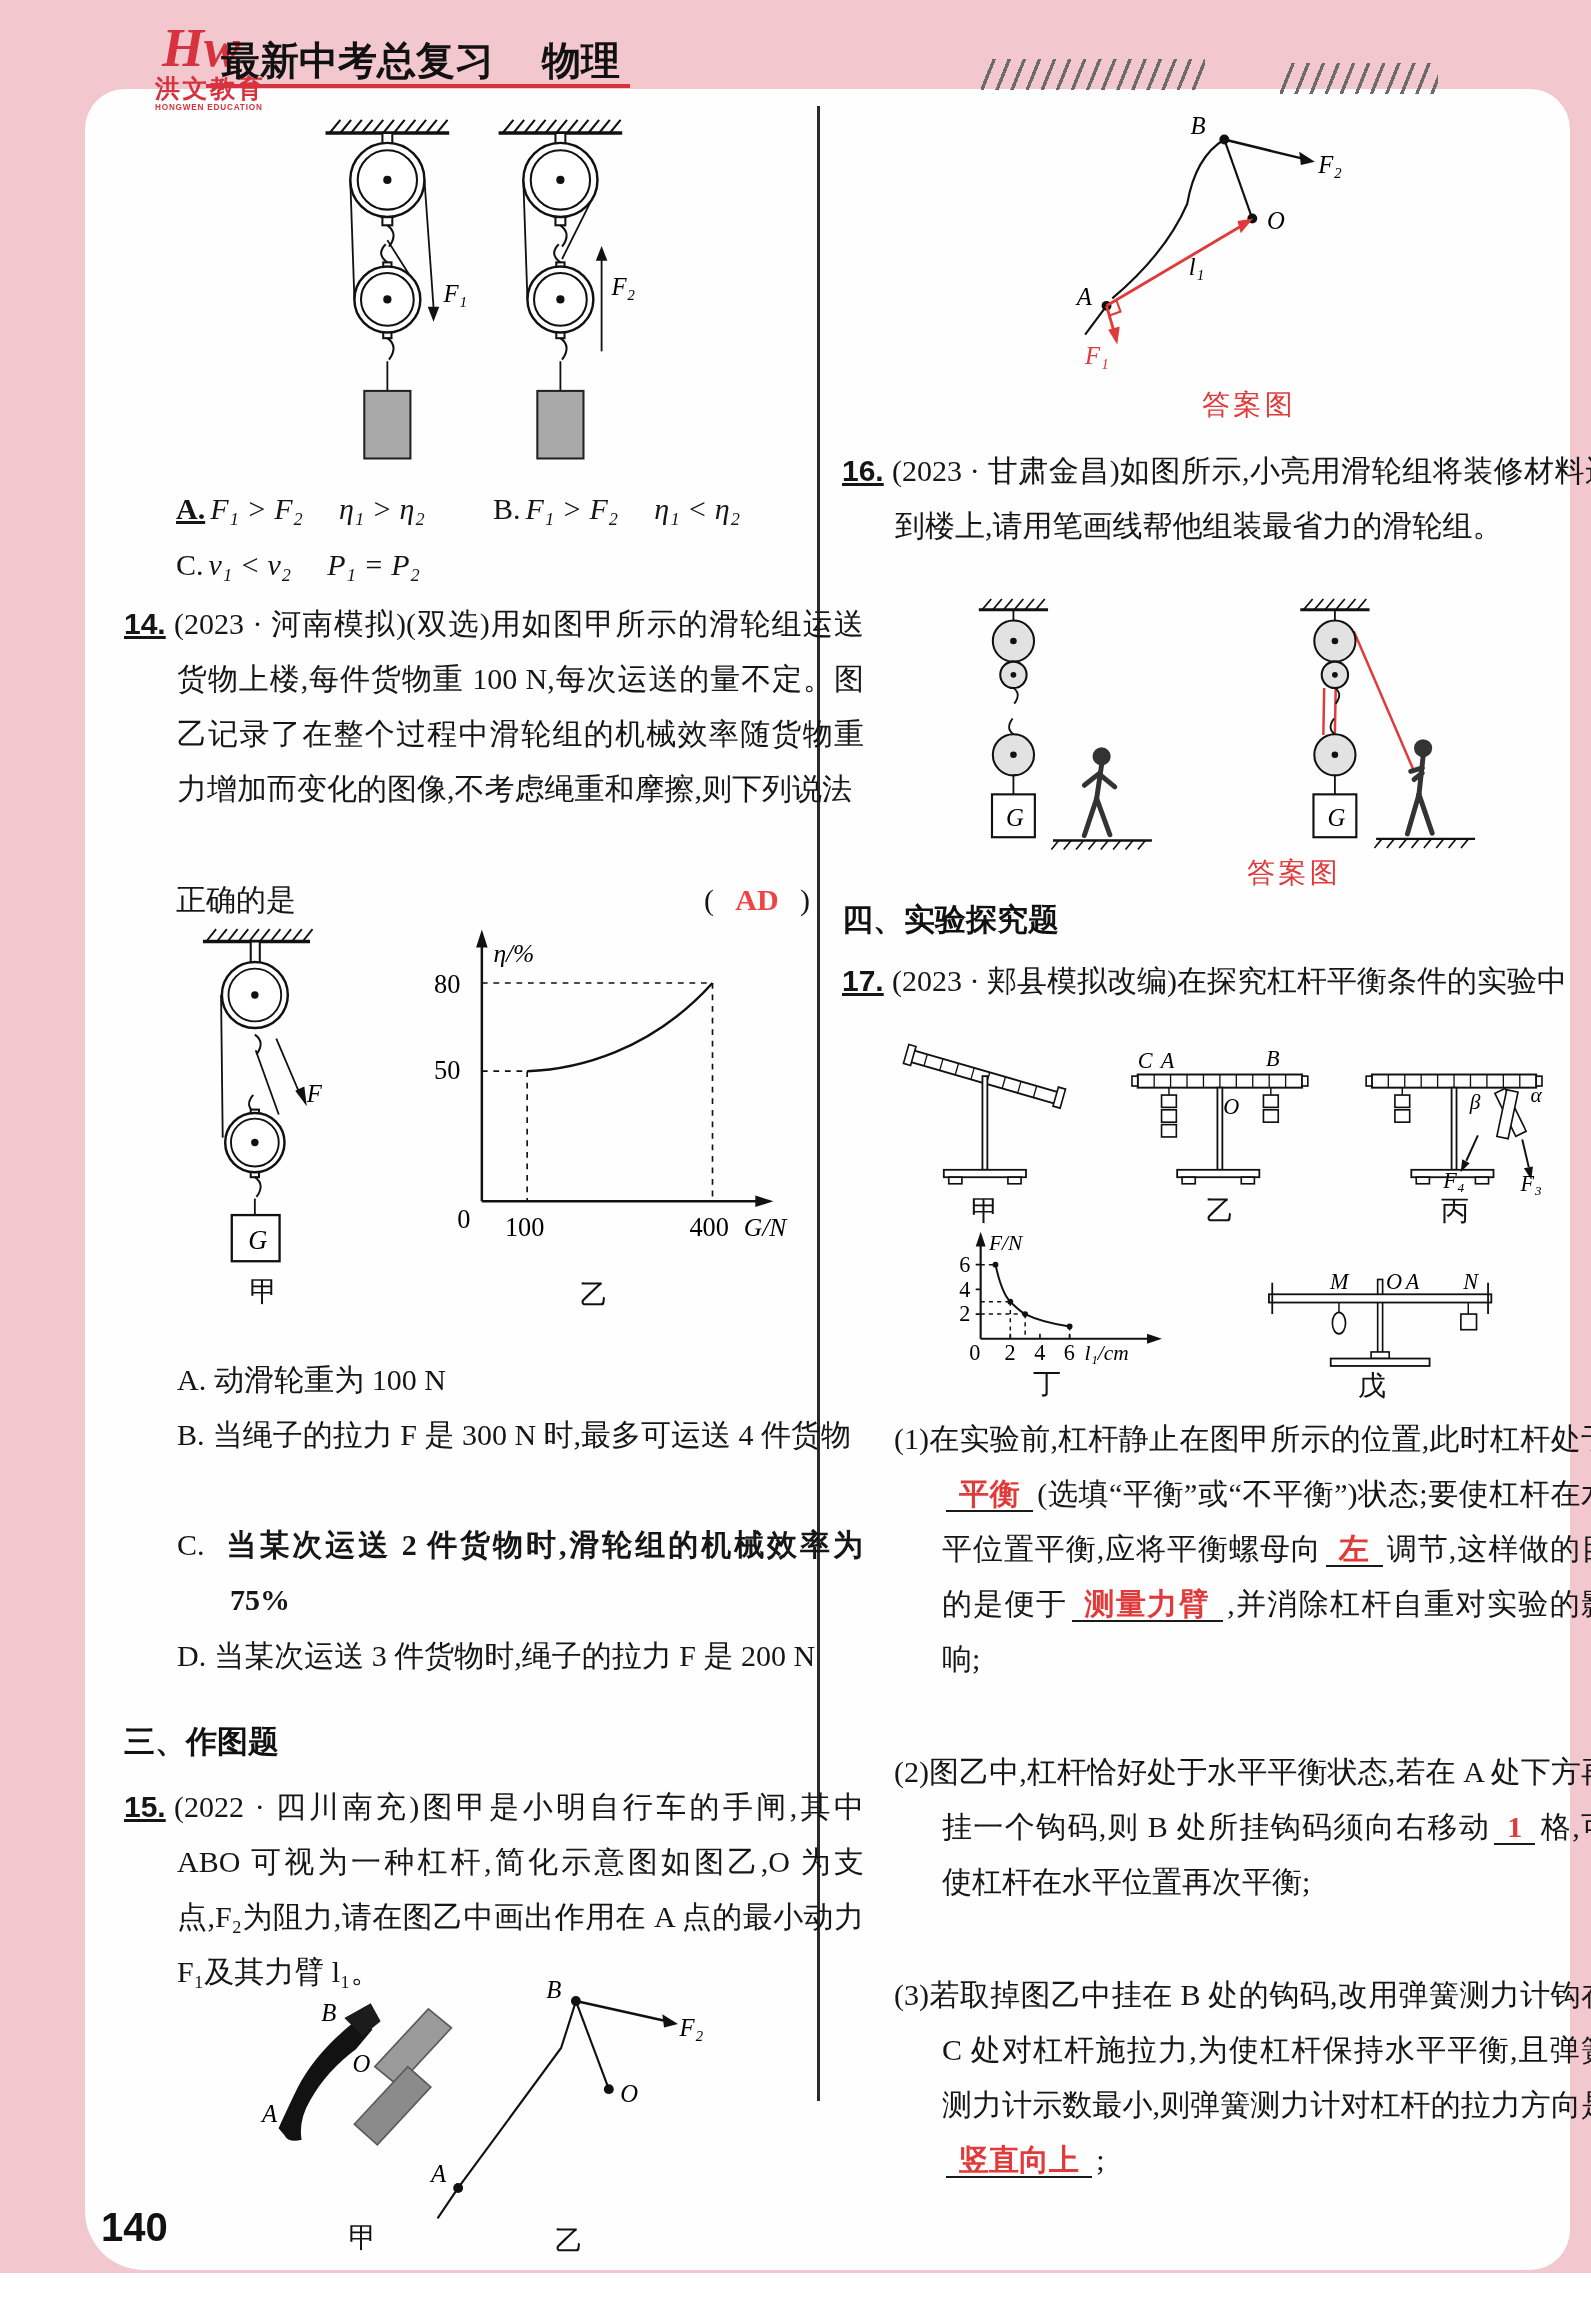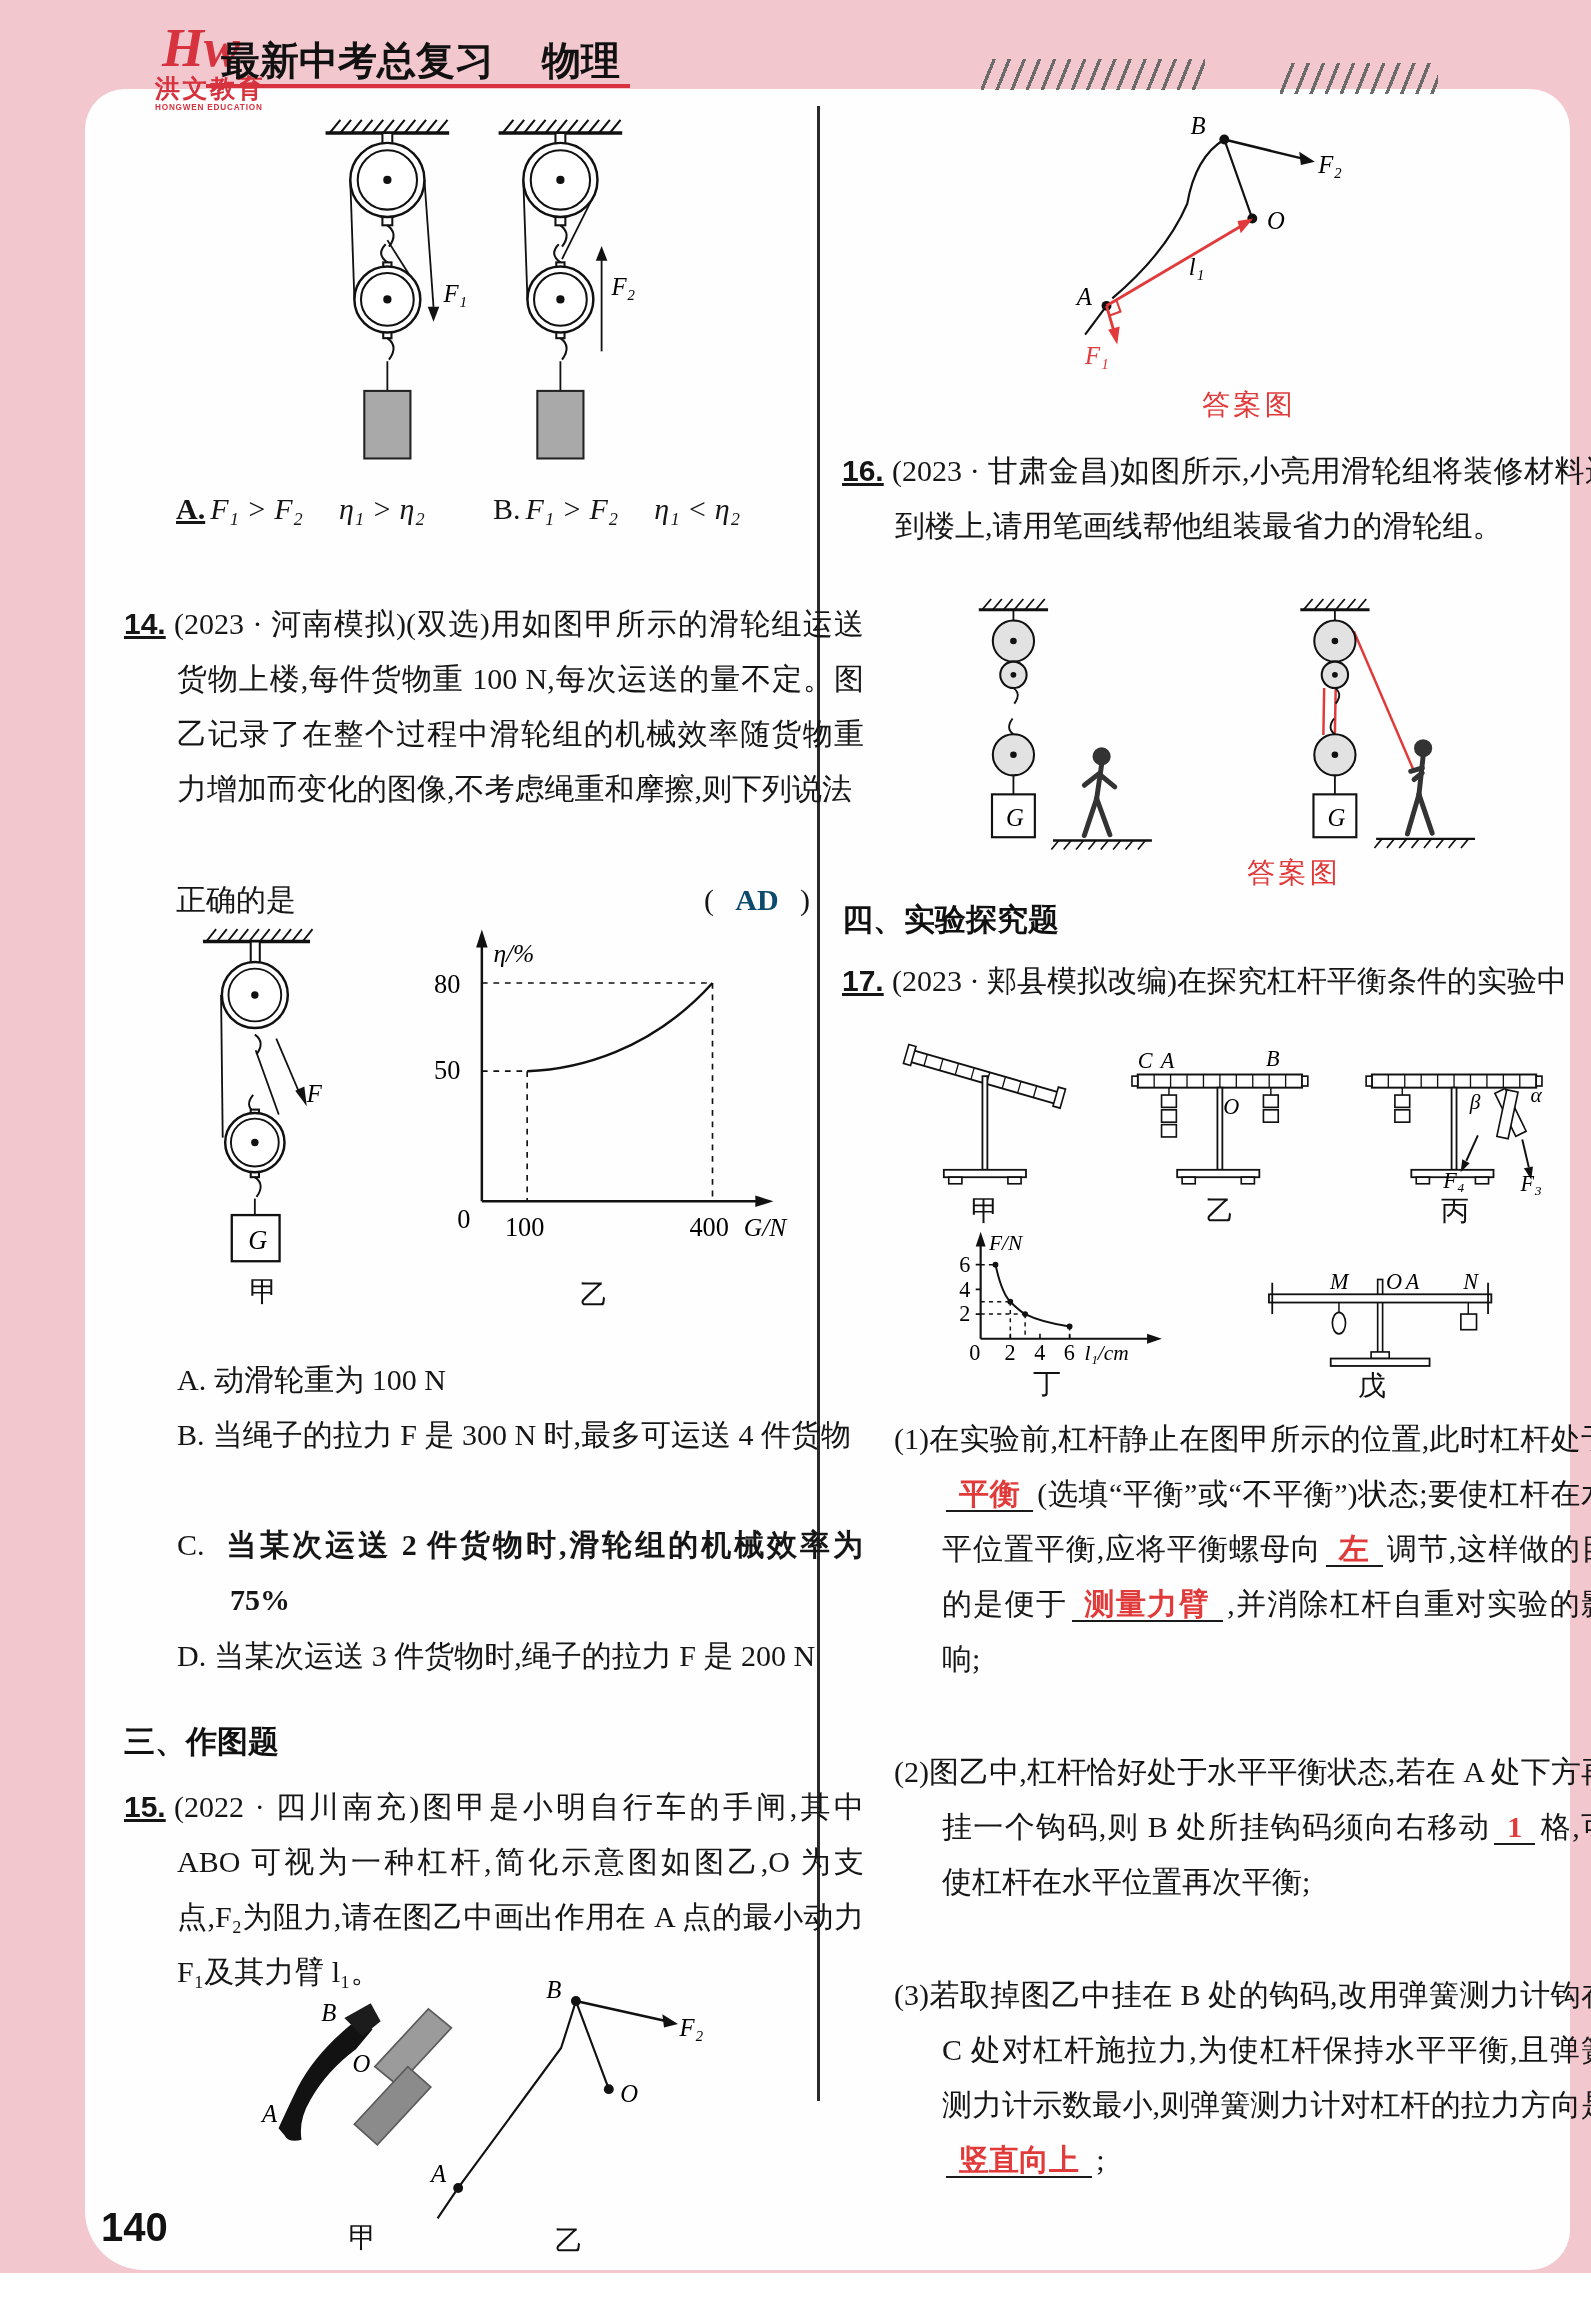--- a/index.html
+++ b/index.html
@@ -8,21 +8,21 @@
   .panel{position:absolute;left:85px;top:89px;width:1485px;height:2181px;background:#fefefe;border-radius:40px 40px 40px 59px;}
   .abs{position:absolute;}
   .t{font:30px/55px "Liberation Serif",serif;color:#161616;}
   .just{text-align:justify;}
   .hang{padding-left:53px;text-indent:-53px;}
   .hang2{padding-left:48px;text-indent:-48px;}
   .qn{font-family:"Liberation Sans",sans-serif;font-weight:bold;font-style:normal;text-decoration:underline;}
   .sec{font:bold 31px/1.1 "Liberation Sans",sans-serif;color:#111;}
   .figlabel{font:28px/1 "Liberation Serif",serif;text-align:center;color:#111;}
   .caption{font:28px/1 "Liberation Serif",serif;color:#e03a3a;text-align:center;letter-spacing:3.3px;}
-  .red{color:#0c4a6e;font-weight:bold;}
+  .red{color:#ef4444;font-weight:bold;}
   .mathv{font-style:italic;}
   .ansfill{color:#e03a3a;font-weight:bold;border-bottom:2.5px solid #1a1a1a;padding:0 13px;margin:0 4.1px;}
   .optrow{display:flex;}
   .o13{width:317px;}
   .o13 .mathv{margin-left:5px;}
   .o13 .g{margin-left:36px;}
   .tail{display:flex;justify-content:space-between;}
   .divider{position:absolute;left:817px;top:106px;width:2.5px;height:1995px;background:#2a2a2a;}
   .hatchdec{position:absolute;height:31px;background:repeating-linear-gradient(112deg,transparent 0 10.7px,#6b6b6b 10.7px 14px);}
   .logo1{font:italic bold 54px/1 "Liberation Serif",serif;color:#d6333f;}
@@ -100,20 +100,21 @@
     <polygon points="393,190 407,190 400,172" fill="#111"></polygon>
     <text class="sv" x="412" y="232" font-size="30">F₂</text>
   </g>
 </svg>
 
 <div class="abs t optrow" style="left:176px;top:481px;width:636px;">
   <div class="o13"><span class="qn" style="font-family:'Liberation Serif',serif;">A.</span><span class="mathv">F₁ &gt; F₂</span><span class="mathv g">η₁ &gt; η₂</span></div>
   <div class="o13"><span>B.</span><span class="mathv">F₁ &gt; F₂</span><span class="mathv g">η₁ &lt; η₂</span></div>
 </div>
 <div class="abs t optrow" style="left:176px;top:537px;width:636px;">
+  <div class="o13"><span>C.</span><span class="mathv">v₁ &lt; v₂</span><span class="mathv g">P₁ = P₂</span></div>
 </div>
 
 <div class="abs t just hang" style="left:124px;top:596px;width:687px;"><span class="qn">14.</span><span style="margin-left:8.2px;">(2023 · 河南模拟)(双选)用如图甲所示的滑轮组运送货物上楼,每件货物重 100 N,每次运送的量不定。图乙记录了在整个过程中滑轮组的机械效率随货物重力增加而变化的图像,不考虑绳重和摩擦,则下列说法</span></div>
 <div class="abs t tail" style="left:176px;top:872px;width:634px;">
   <span>正确的是</span>
   <span><span>(</span><span class="red" style="margin:0 21.4px;">AD</span><span>)</span></span>
 </div>
 
 <svg style="left:183px;top:925px;" width="161" height="342" viewBox="0 0 195 415">
   <path d="M24,20 H154" stroke="#111" stroke-width="4" fill="none"></path>

